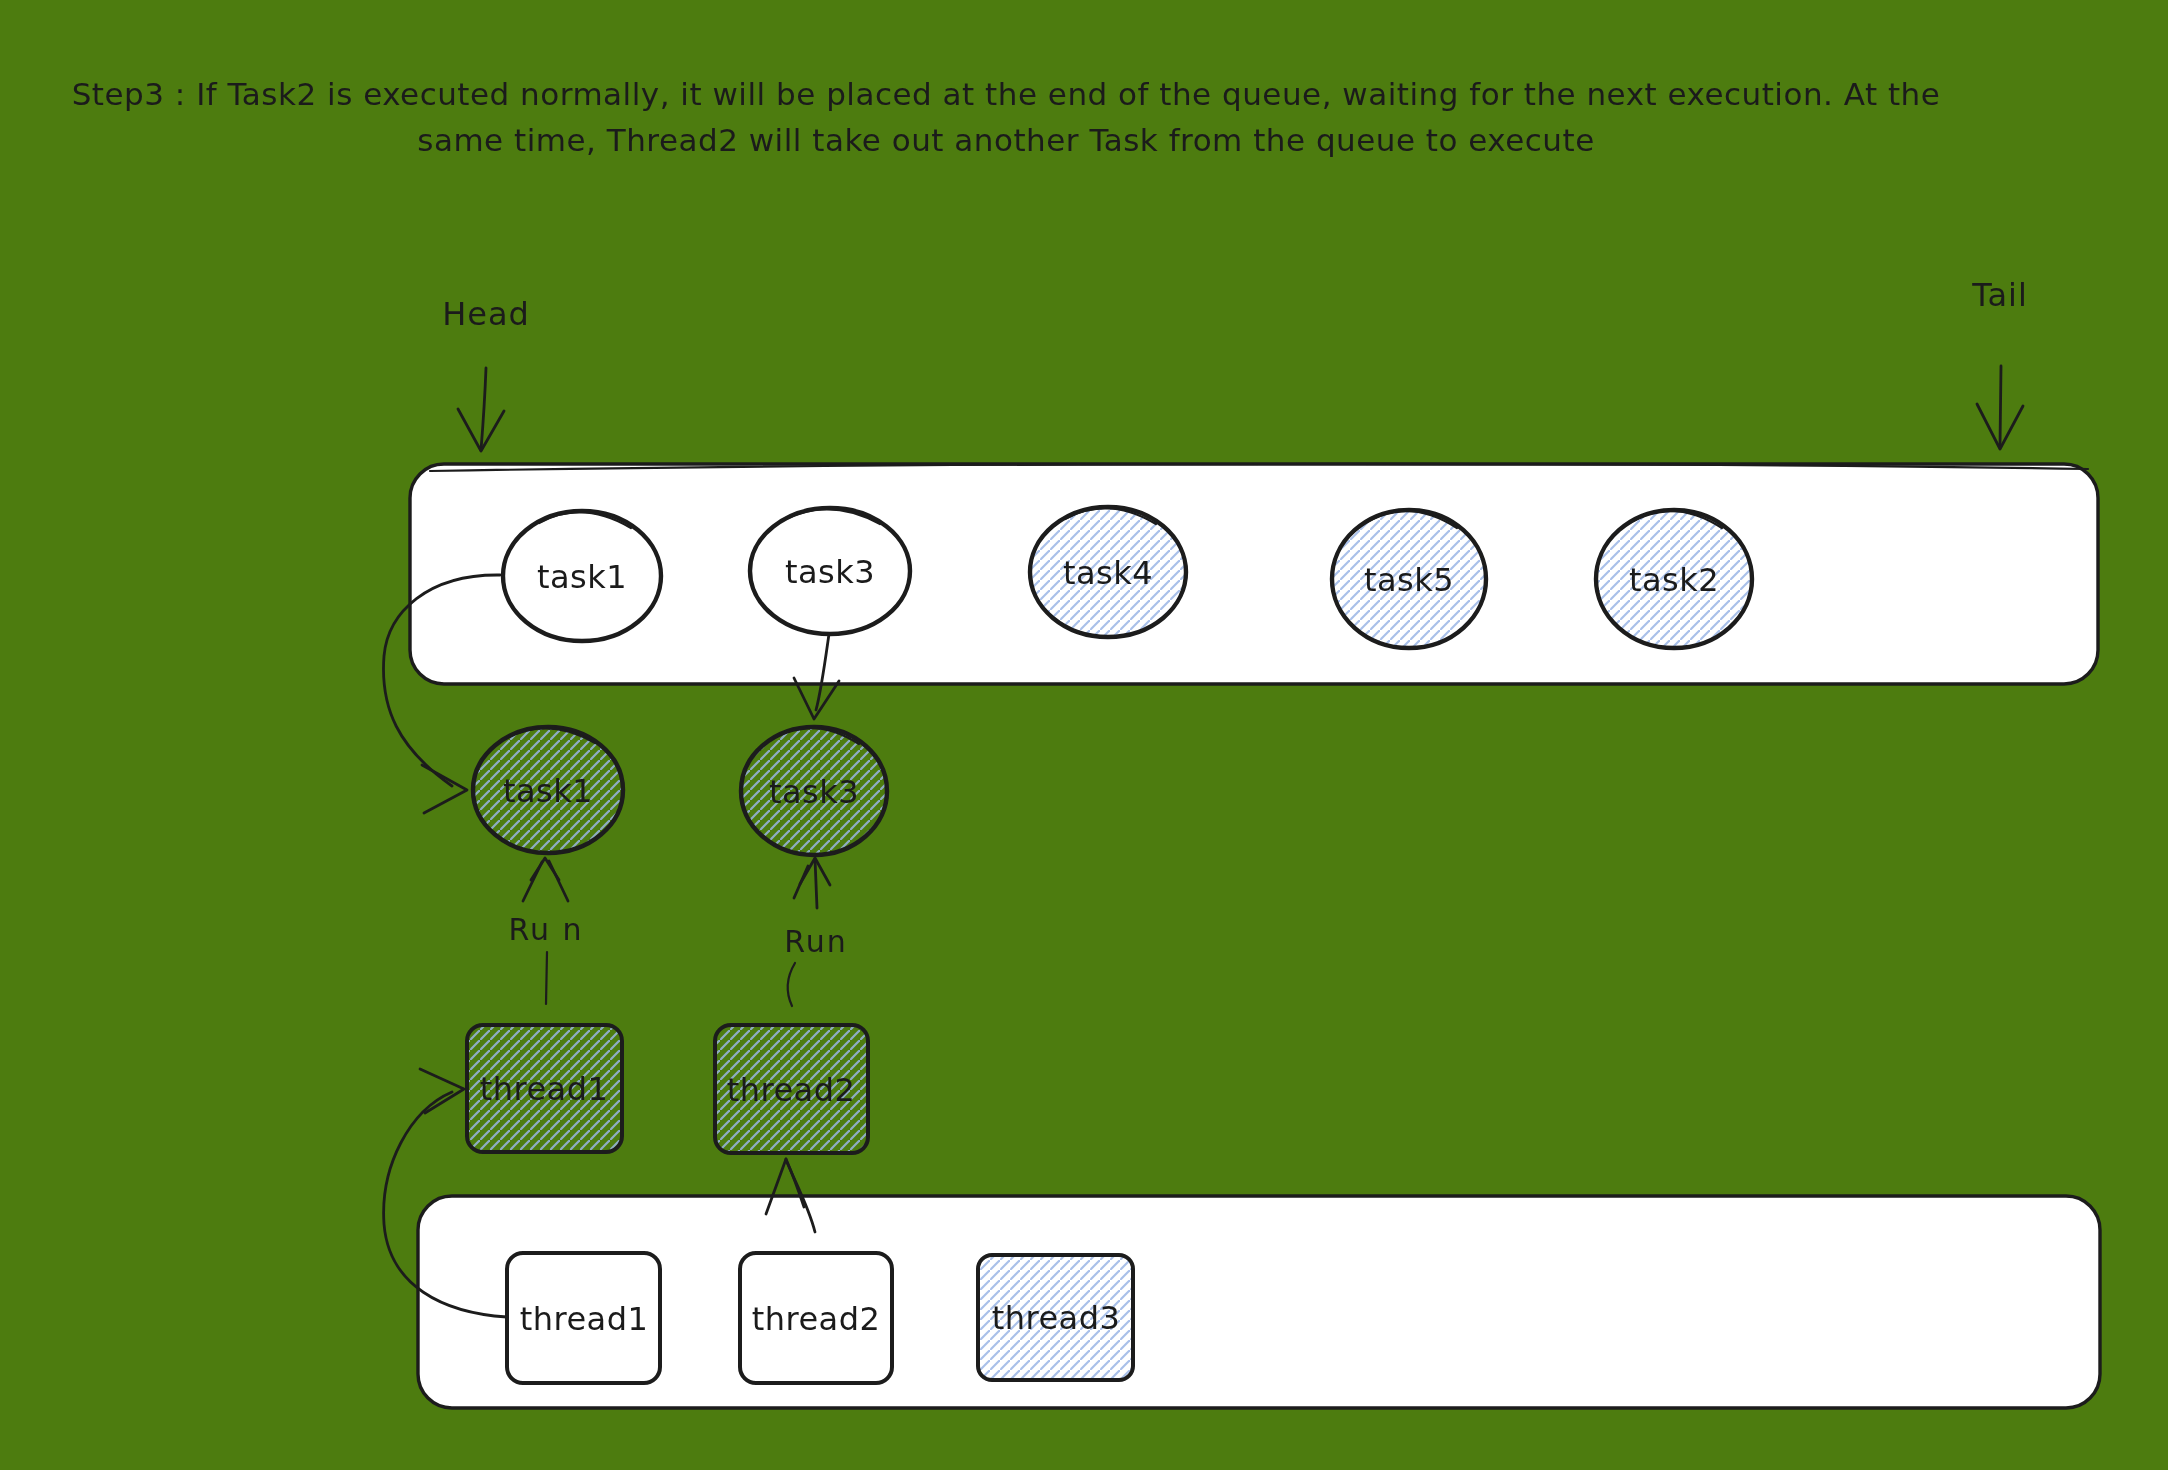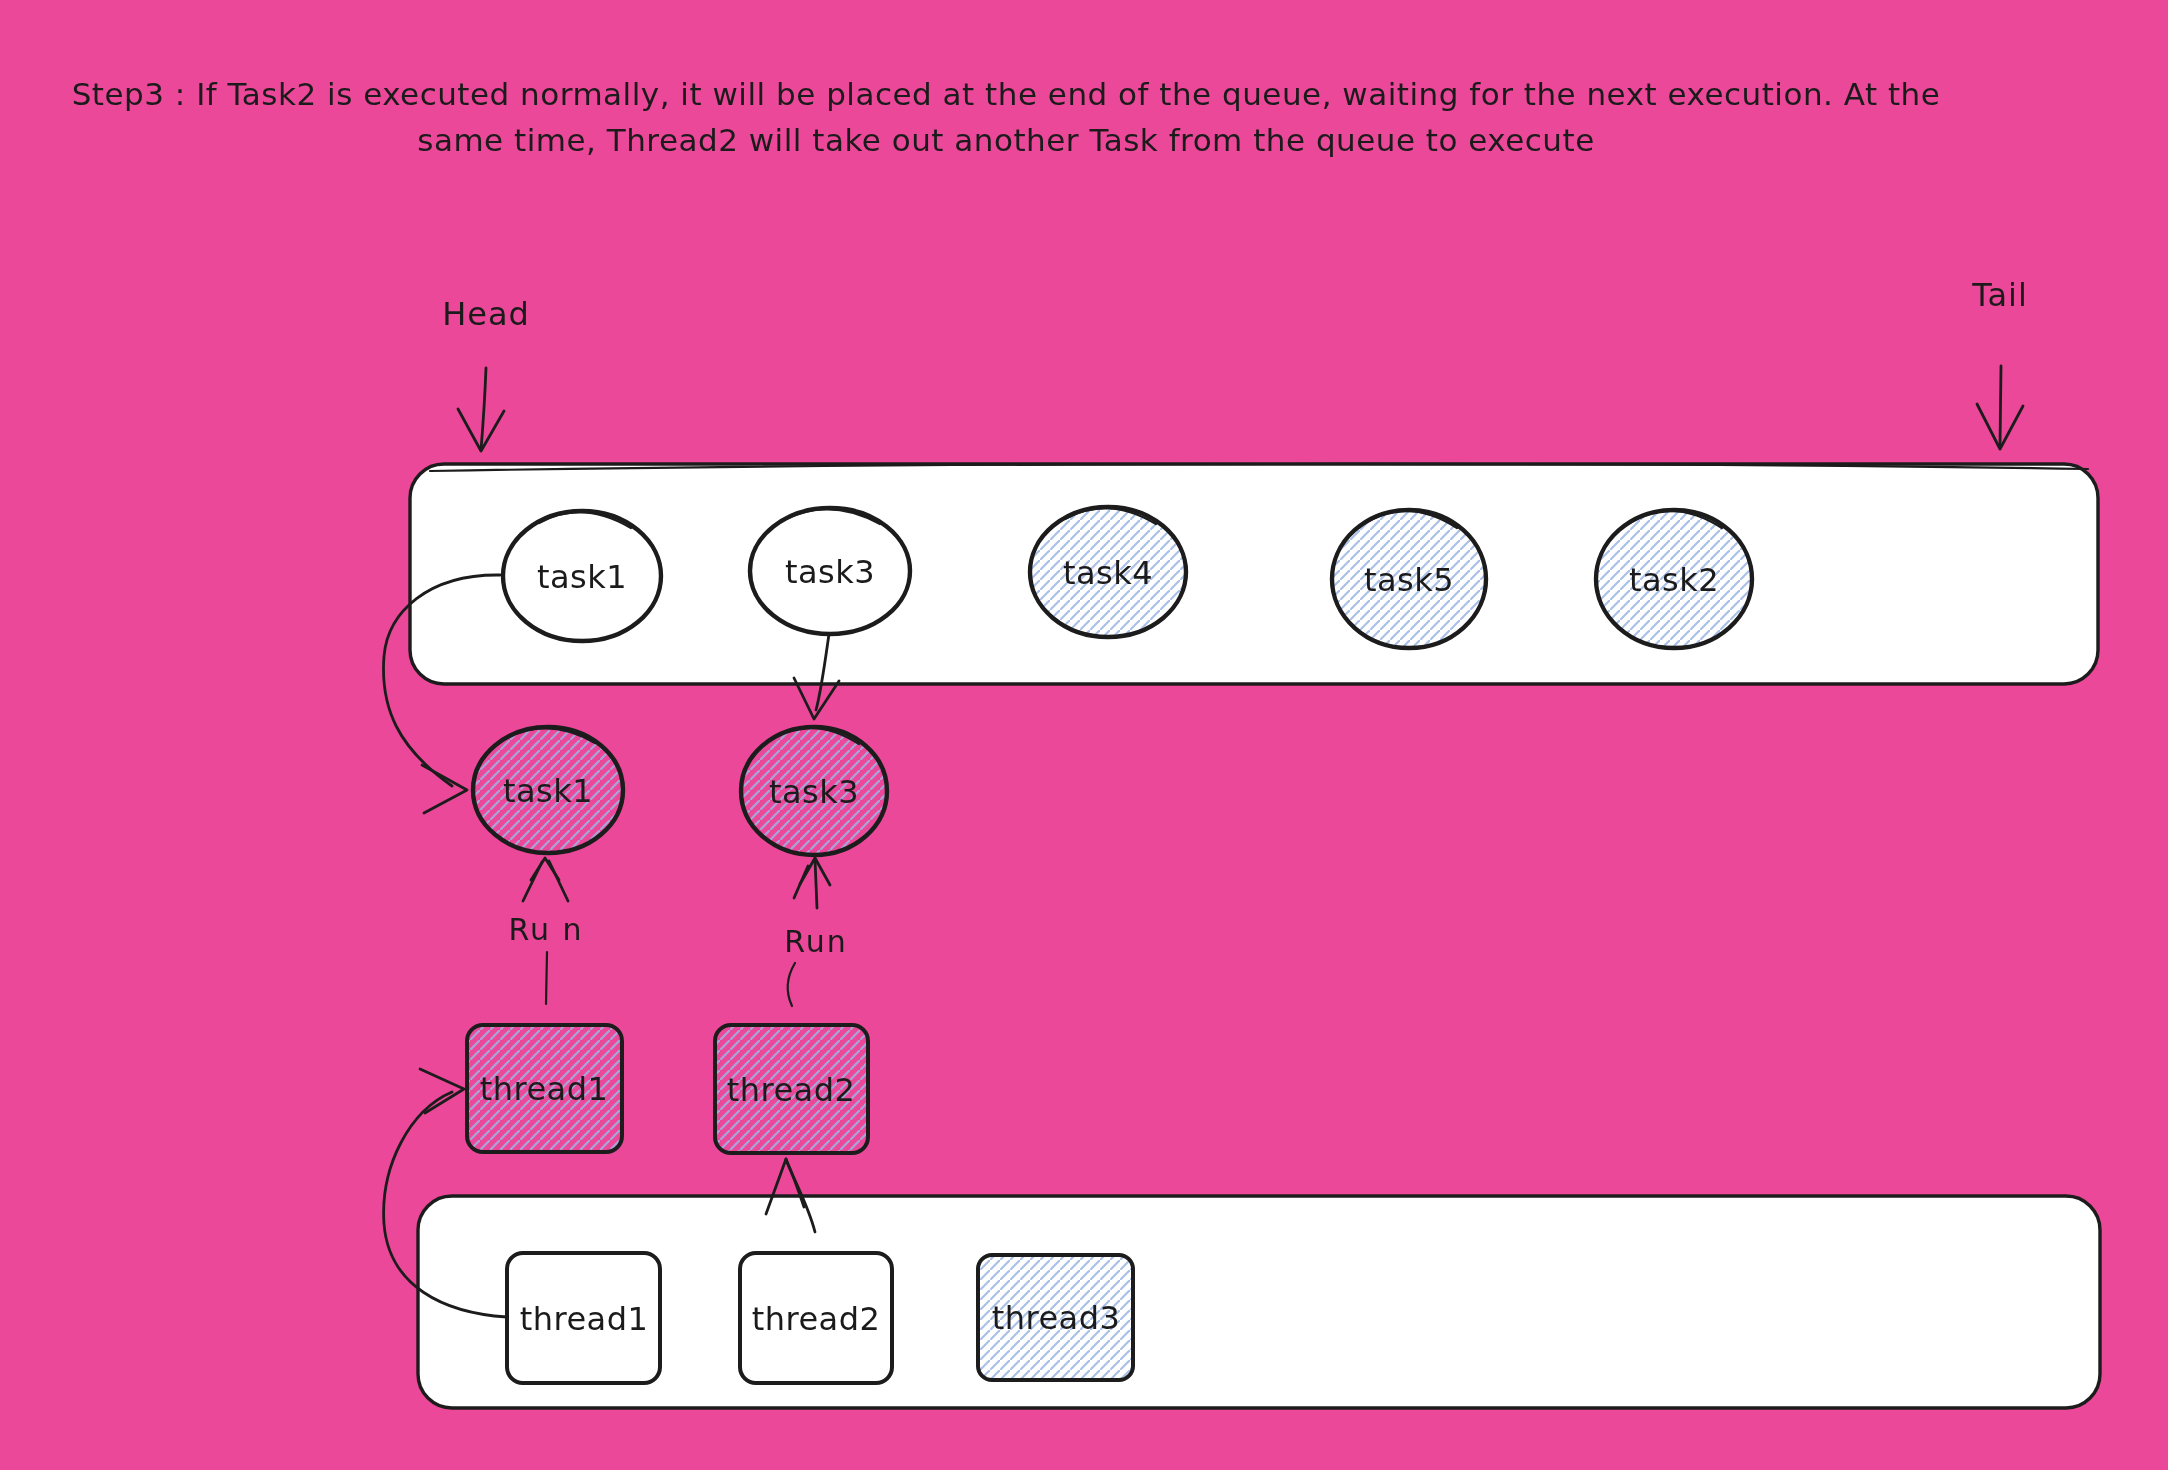--- a/index.html
+++ b/index.html
@@ -1,16 +1,16 @@
 <!DOCTYPE html>
 <html><head>
 <meta charset="utf-8">
 <style>
   html,body{margin:0;padding:0;background:#ffffff;}
-  #stage{position:relative;width:2168px;height:1470px;background:#ec4899;overflow:hidden;}
+  #stage{position:relative;width:2168px;height:1470px;background:#4d7c0f;overflow:hidden;}
   svg{position:absolute;left:0;top:0;}
   .ink{stroke:#1c1c1c;fill:none;stroke-linecap:round;stroke-linejoin:round;}
   .sw-rect{stroke-width:3.4;}
   .sw-circle{stroke-width:4.4;}
   .sw-box{stroke-width:4;}
   .sw-line{stroke-width:2.8;}
   .sw-thin{stroke-width:2.2;}
   .fill-white{fill:#ffffff;}
   .fill-hatch{fill:url(#hatch);}
   text{font-family:"DejaVu Sans","Liberation Sans",sans-serif;fill:#1b1b1b;}

